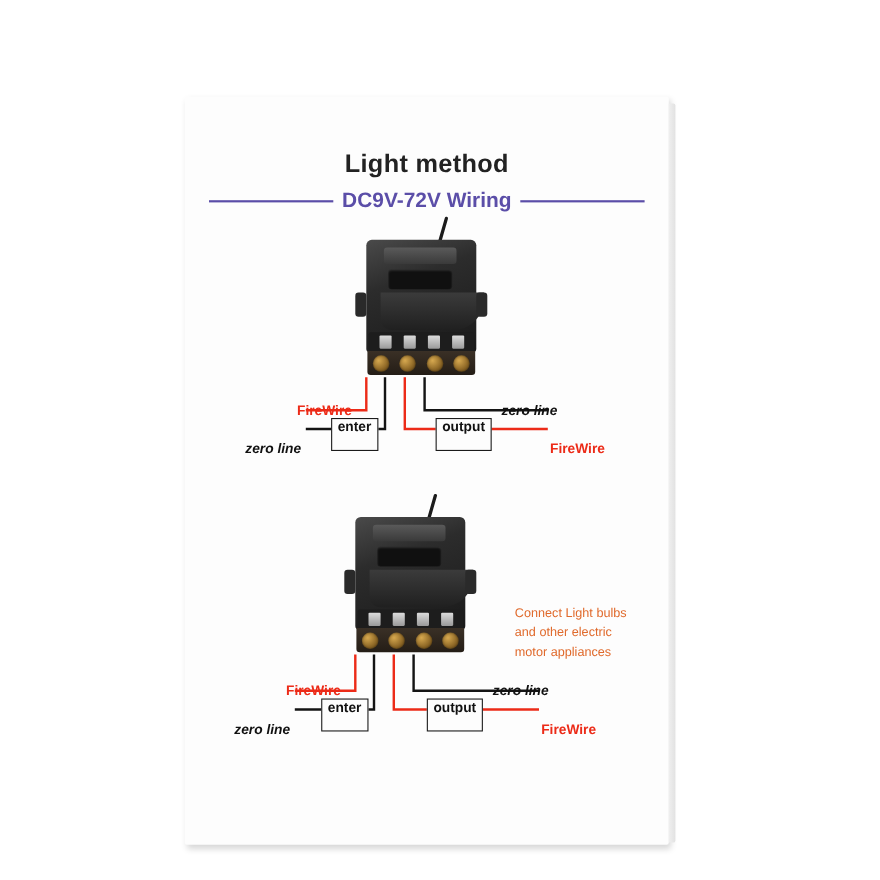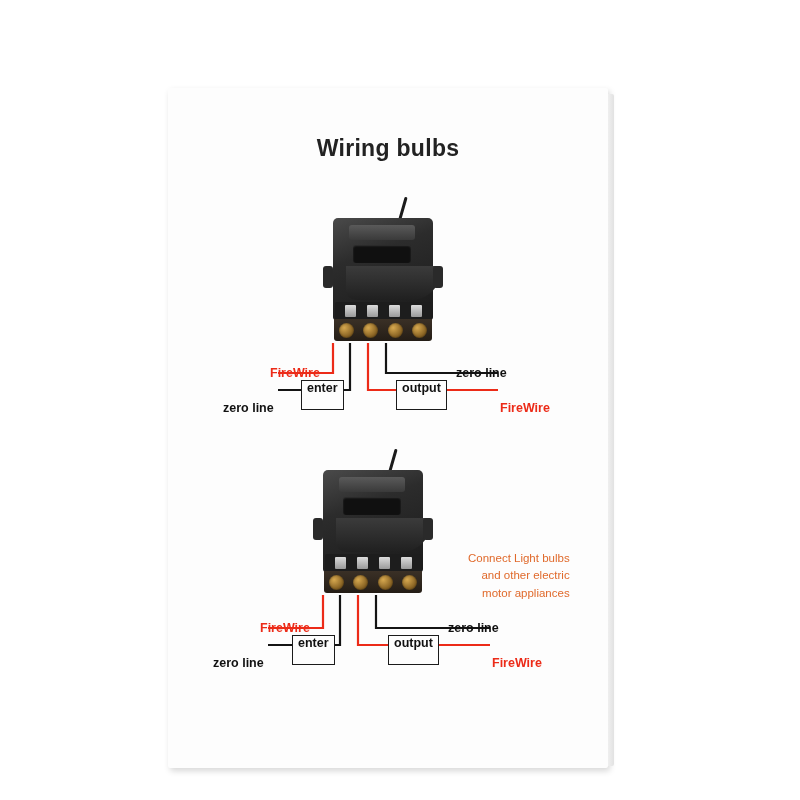--- a/index.html
+++ b/index.html
@@ -211,21 +211,21 @@
   }
 
   
   .wlabel {
     position: absolute;
     font-size: 12.5px;
     font-weight: bold;
     white-space: nowrap;
   }
   .wlabel.red   { color: #ec2b18; padding-left: 44px; }
-  .wlabel.black { color: #111111; }
+  .wlabel.black { color: #111111; font-style: italic; }
 
   
   .boxlabel {
     position: absolute;
     font-size: 12.5px;
     font-weight: bold;
     color: #111111;
     background: #fdfdfd;
     border: 1.6px solid #1b1b1b;
     padding: 1px 5px 14px 5px;
@@ -242,22 +242,27 @@
   }
 </style>
 </head>
 <body>
 
 <div id="stage">
 
   <div id="sheet">
     <div class="sheet-inner">
 
-      <div class="main-title">Wiring bulbs</div>
-
+      <div class="main-title">Light method</div>
+
+      <div class="section-head" id="head-1">
+        <span class="rule"></span>
+        <span class="label">DC9V-72V Wiring</span>
+        <span class="rule"></span>
+      </div>
 
       <div class="relay" id="relay-1">
         <div class="antenna"></div>
         <div class="body-main">
           <div class="body-top-shine"></div>
           <div class="body-window"></div>
           <div class="body-curve"></div>
         </div>
         <div class="ear left"></div>
         <div class="ear right"></div>
@@ -322,20 +327,20 @@
       <div class="boxlabel" style="left:228px; top:292px;">output</div>
       <div class="wlabel red" style="left:288px; top:313px;">FireWire</div>
 
       <div class="wlabel red" style="left:48px;  top:533px;">FireWire</div>
       <div class="wlabel black" style="left:45px;  top:568px;">zero line</div>
       <div class="boxlabel" style="left:124px; top:547px;">enter</div>
       <div class="wlabel black" style="left:280px; top:533px;">zero line</div>
       <div class="boxlabel" style="left:220px; top:547px;">output</div>
       <div class="wlabel red" style="left:280px; top:568px;">FireWire</div>
 
-      <div class="note" style="left:300px; top:462px;text-align:right;">Connect Light bulbs
+      <div class="note" style="left:300px; top:462px;">Connect Light bulbs
 and other electric
 motor appliances</div>
 
     </div>
   </div>
 
 </div>
 
 </body></html>

